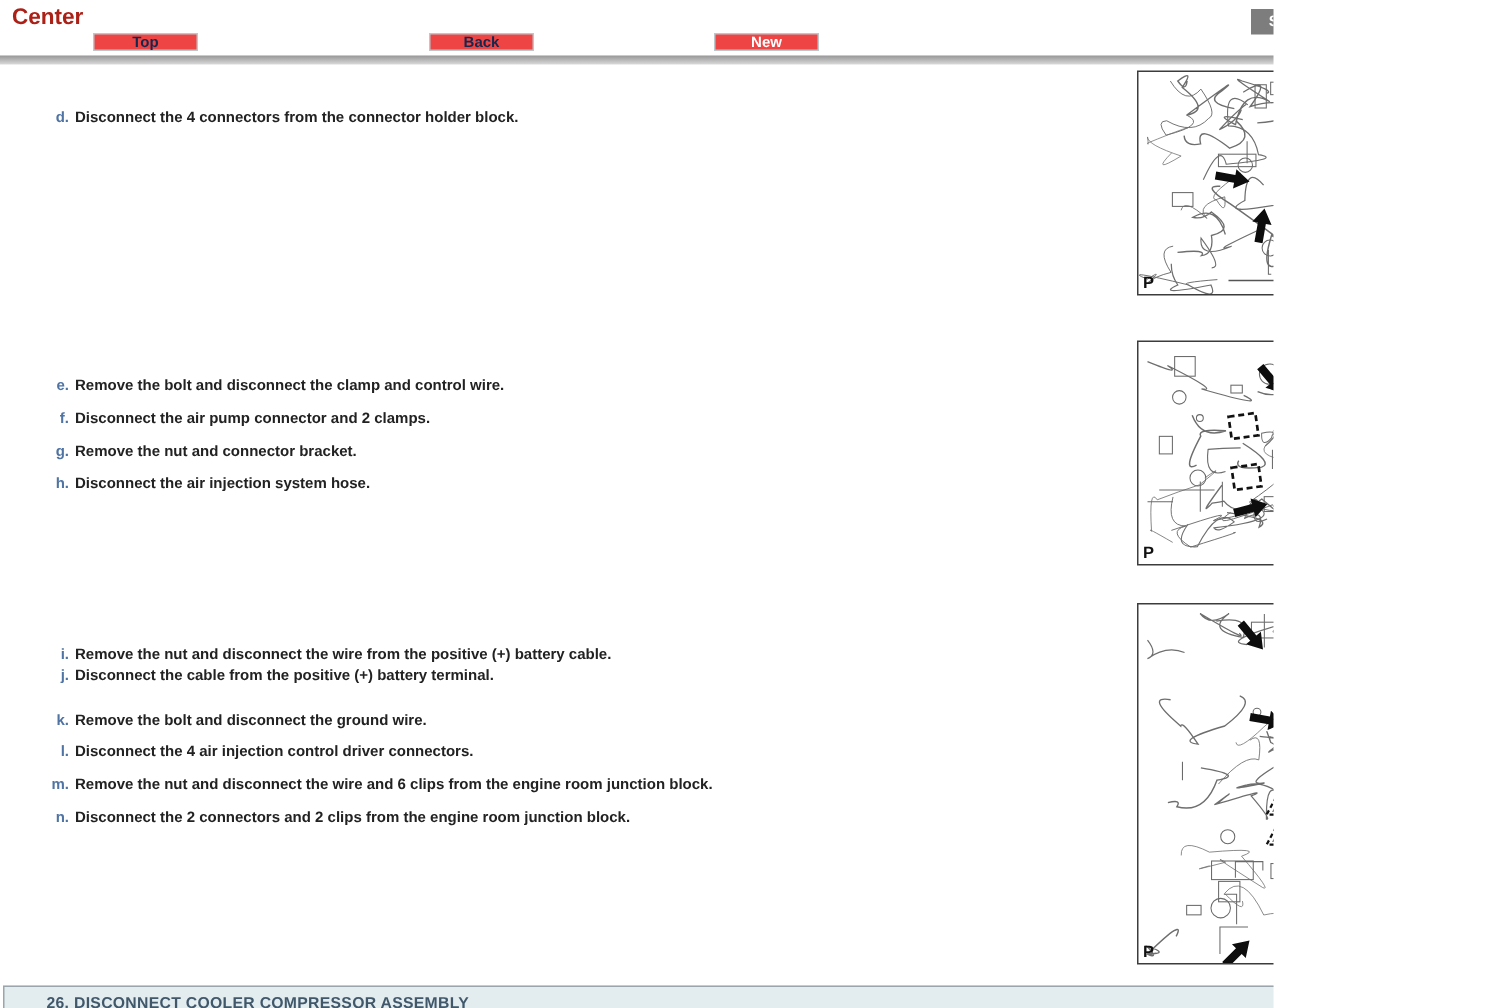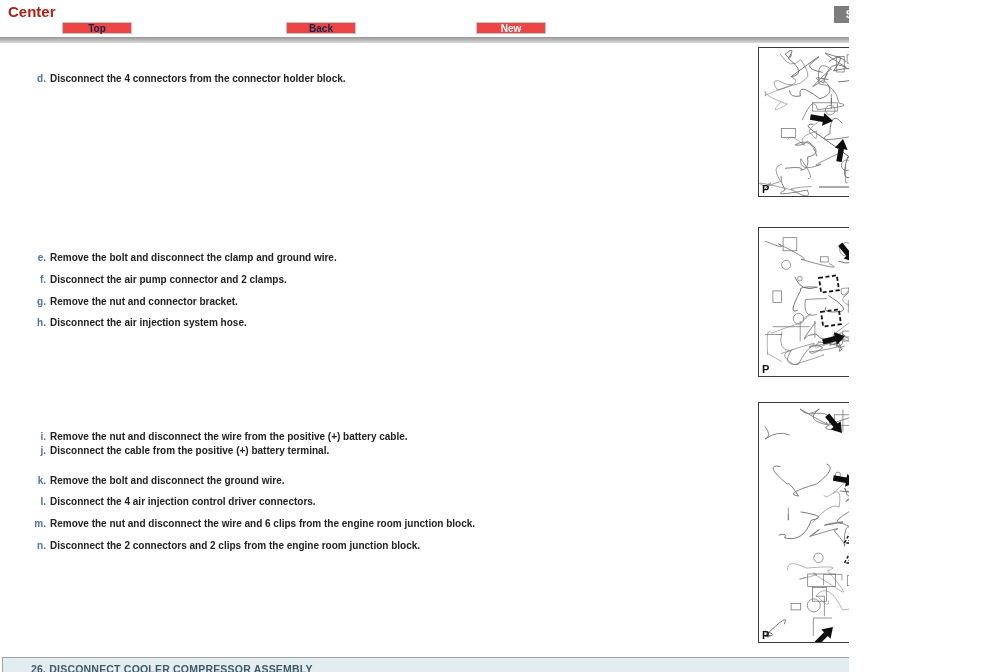--- a/index.html
+++ b/index.html
@@ -63,21 +63,21 @@
   <div class="vehicle-badge">SEQUOIA / UPK60,</div>
 
   <button class="tbtn" id="btn-top">Top</button>
   <button class="tbtn" id="btn-back">Back</button>
   <button class="tbtn" id="btn-new">New</button>
 
   <div class="divider"></div>
 
   <div id="steps-layer">
       <div class="step" style="top: 49px;"><span class="letter">d.</span><span>Disconnect the 4 connectors from the connector holder block.</span></div>
-      <div class="step" style="top: 228px;"><span class="letter">e.</span><span>Remove the bolt and disconnect the clamp and ground wire.</span></div>
+      <div class="step" style="top: 228px;"><span class="letter">e.</span><span>Remove the bolt and disconnect the clamp and control wire.</span></div>
       <div class="step" style="top: 250px;"><span class="letter">f.</span><span>Disconnect the air pump connector and 2 clamps.</span></div>
       <div class="step" style="top: 272px;"><span class="letter">g.</span><span>Remove the nut and connector bracket.</span></div>
       <div class="step" style="top: 293px;"><span class="letter">h.</span><span>Disconnect the air injection system hose.</span></div>
       <div class="step" style="top: 407px;"><span class="letter">i.</span><span>Remove the nut and disconnect the wire from the positive (+) battery cable.</span></div>
       <div class="step" style="top: 421px;"><span class="letter">j.</span><span>Disconnect the cable from the positive (+) battery terminal.</span></div>
       <div class="step" style="top: 451px;"><span class="letter">k.</span><span>Remove the bolt and disconnect the ground wire.</span></div>
       <div class="step" style="top: 472px;"><span class="letter">l.</span><span>Disconnect the 4 air injection control driver connectors.</span></div>
       <div class="step" style="top: 494px;"><span class="letter">m.</span><span>Remove the nut and disconnect the wire and 6 clips from the engine room junction block.</span></div>
       <div class="step" style="top: 516px;"><span class="letter">n.</span><span>Disconnect the 2 connectors and 2 clips from the engine room junction block.</span></div>
     </div>

